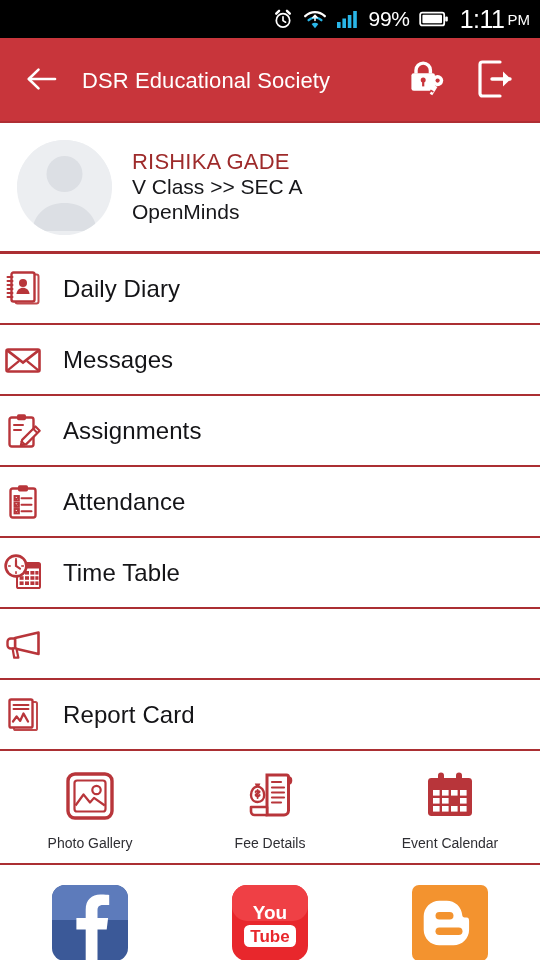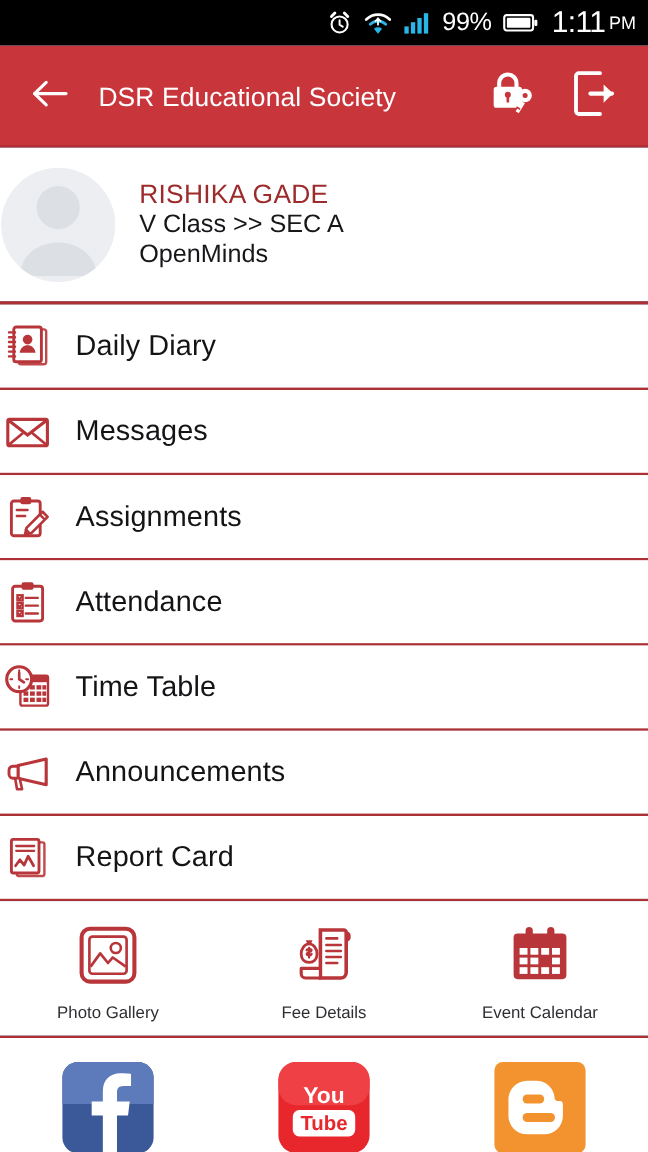--- a/index.html
+++ b/index.html
@@ -2,21 +2,21 @@
 <html><head>
 <meta charset="utf-8">
 <style>
   * { box-sizing: border-box; margin: 0; padding: 0; }
   html, body {
     width: 540px; height: 960px;
     font-family: "Liberation Sans", sans-serif;
     background: #ffffff;
     overflow: hidden;
   }
-  .screen { width: 540px; height: 960px; position: relative; background:#7dd3fc; }
+  .screen { width: 540px; height: 960px; position: relative; background:#bef264; }
 
   
   .statusbar {
     height: 38px; background: #000; color: #fff;
     display: flex; align-items: center; justify-content: flex-end;
     padding-right: 10px; gap: 9px;
   }
   .sb-icon { display:flex; align-items:center; }
   .sb-batt-pct { font-size: 21px; letter-spacing: -0.3px; }
   .sb-time { font-size: 25px; letter-spacing: -0.5px; }
@@ -36,21 +36,21 @@
   .back-btn { width: 44px; height: 44px; display:flex; align-items:center; justify-content:center; flex:0 0 auto;}
   .appbar-title {
     color: #fff; font-size: 22px; margin-left: 18px; flex: 1 1 auto;
     white-space: nowrap; letter-spacing: 0.1px;
   }
   .appbar-actions { display:flex; align-items:center; gap: 26px; padding-right: 4px;}
   .appbar-actions > div { display:flex; align-items:center; justify-content:center; }
 
   
   .profile {
-    height: 128px; display: flex; align-items: center; padding: 0 1px;
+    height: 128px; display: flex; align-items: center; padding: 0 17px;
     background: #fff;
   }
   .avatar {
     width: 95px; height: 95px; border-radius: 50%;
     background: #eceef1; flex: 0 0 auto; overflow:hidden;
     display:flex; align-items:flex-end; justify-content:center;
   }
   .profile-text { margin-left: 20px; line-height: 1.18; }
   .pname { color: #9e2b2b; font-size: 22px; letter-spacing: .2px; }
   .pclass, .pschool { color: #17171a; font-size: 21px; }
@@ -279,21 +279,20 @@
     <hr class="hr-thin">
 
     <div class="menu-item">
       <span class="menu-icon">
         <svg width="40" height="40" viewBox="0 0 40 40">
           <path d="M35.5 8.5v21.5L12 24.5v-10.5z" fill="#fff" stroke="#b8353a" stroke-width="2.6" stroke-linejoin="round"></path>
           <path d="M12 14.5H7.8A3.3 3.3 0 0 0 4.5 17.8v3.4a3.3 3.3 0 0 0 3.3 3.3H12z" fill="#fff" stroke="#b8353a" stroke-width="2.4" stroke-linejoin="round"></path>
           <path d="M9.6 24.5l1.6 9.2h4.2l-2-9.2z" fill="#fff" stroke="#b8353a" stroke-width="2.2" stroke-linejoin="round"></path>
         </svg>
       </span>
-      <span class="menu-label">Announcements</span>
     </div>
     <hr class="hr-thin">
 
     <div class="menu-item">
       <span class="menu-icon">
         <svg width="40" height="40" viewBox="0 0 40 40">
           <rect x="11" y="7" width="23" height="28" rx="1.6" fill="none" stroke="#c0494c" stroke-width="2"></rect>
           <rect x="6.5" y="4.5" width="23" height="28" rx="1.6" fill="#fff" stroke="#b8353a" stroke-width="2.4"></rect>
           <g stroke="#b8353a" stroke-width="1.9" stroke-linecap="round">
             <path d="M10.5 10h15M10.5 14h15"></path>

